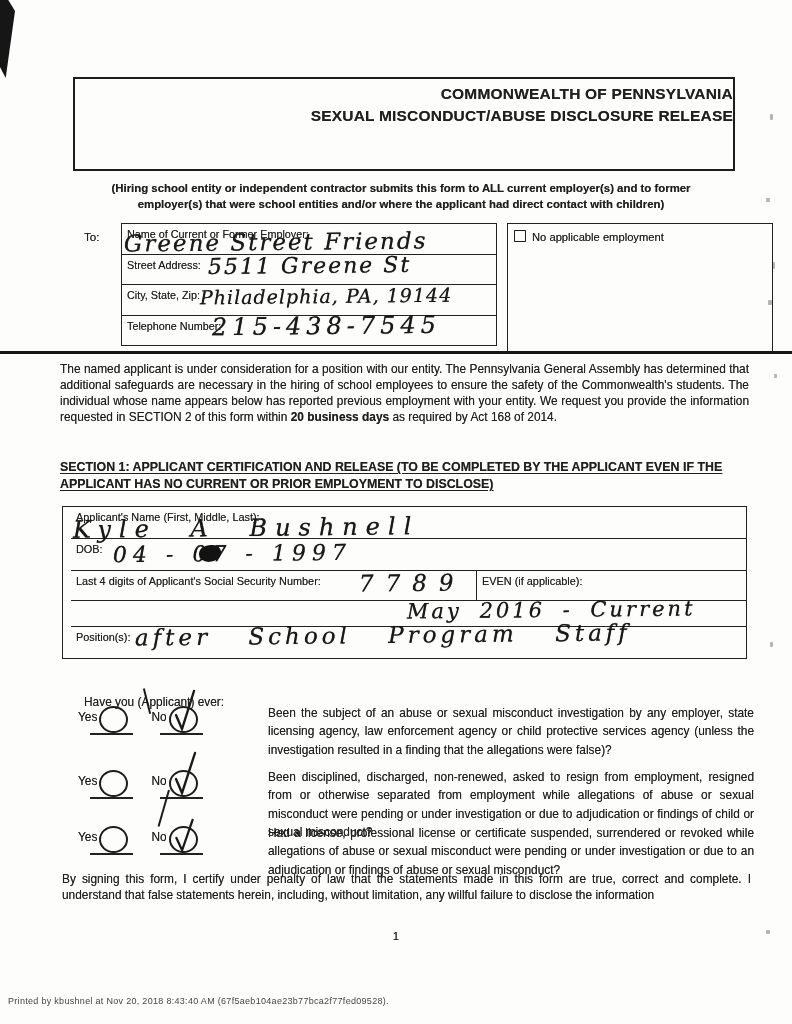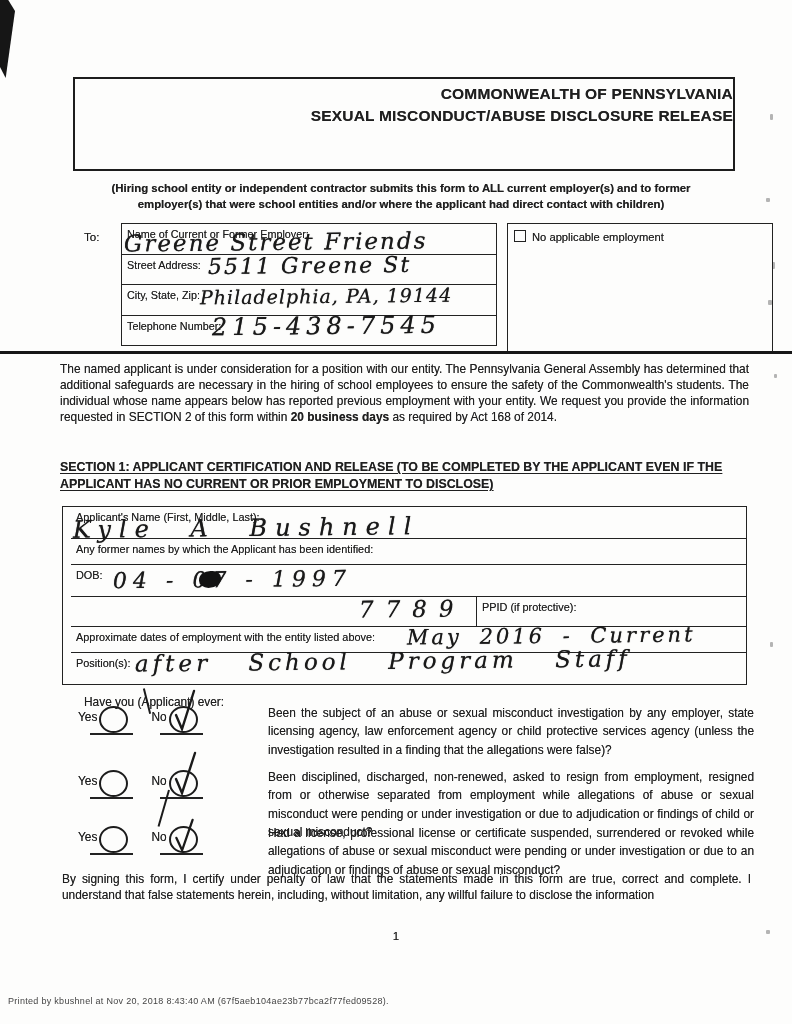--- a/index.html
+++ b/index.html
@@ -143,38 +143,35 @@
 
   <p class="abs intro scan-text"><span>The named applicant is under consideration for a position with our entity.  The Pennsylvania General Assembly has determined that additional safeguards are necessary in the hiring of school employees to ensure the safety of the Commonwealth's students. The individual whose name appears below has reported previous employment with your entity.  We request you provide the information requested in SECTION 2 of this form within </span><b>20 business days</b><span> as required by Act 168 of 2014.</span></p>
 
   <div class="abs sec1-heading scan-text">SECTION 1:   APPLICANT CERTIFICATION AND RELEASE (TO BE COMPLETED BY THE APPLICANT EVEN IF THE APPLICANT HAS NO CURRENT OR PRIOR EMPLOYMENT TO DISCLOSE)</div>
 
   <div class="abs applicant-table">
     <div class="app-row r-name">
       <span class="app-label scan-text">Applicant's Name (First, Middle, Last):</span>
       <span class="hw hw-name">Kyle A Bushnell</span>
     </div>
-    <div class="app-row r-former">
-      <span class="app-label scan-text">Any former names by which the Applicant has been identified:</span>
-    </div>
     <div class="app-row r-dob">
       <span class="app-label scan-text">DOB:</span>
       <span class="hw hw-dob">04 - 07 - 1997</span>
       <span class="abs ink-blot"></span>
     </div>
     <div class="app-row r-ssn">
       <div class="cell-ssn">
+        <span class="app-label scan-text">Last 4 digits of Applicant's Social Security Number:</span>
         <span class="hw hw-ssn">7789</span>
       </div>
       <div class="cell-ppid">
-        <span class="app-label scan-text">PPID (if protective):</span>
+        <span class="app-label scan-text">EVEN (if applicable):</span>
       </div>
     </div>
     <div class="app-row r-dates">
-      <span class="app-label scan-text">Approximate dates of employment with the entity listed above:</span>
       <span class="hw hw-dates">May 2016 - Current</span>
     </div>
     <div class="app-row r-pos">
       <span class="app-label scan-text">Position(s):</span>
       <span class="hw hw-pos">after School Program Staff</span>
     </div>
   </div>
 
   <div class="abs have-you scan-text">Have you (Applicant) ever:</div>
   <div class="abs pen-stroke stroke-applicant"></div>

